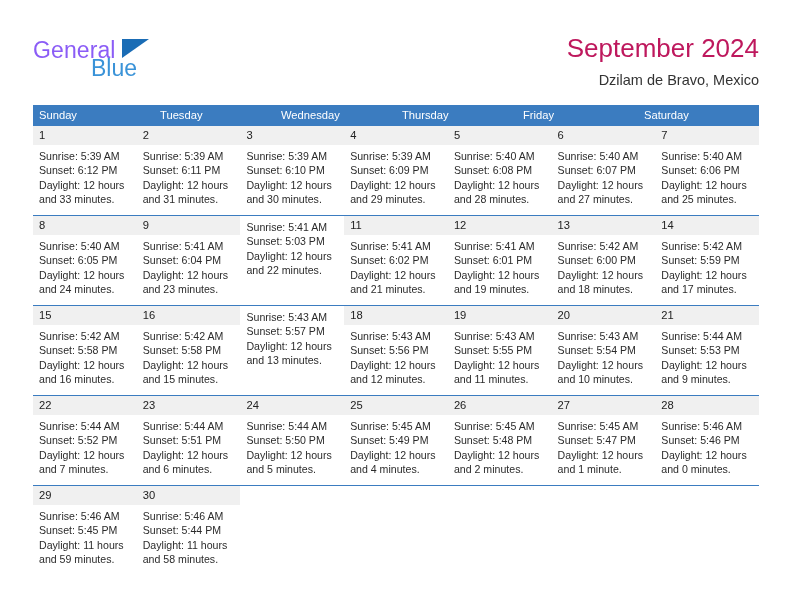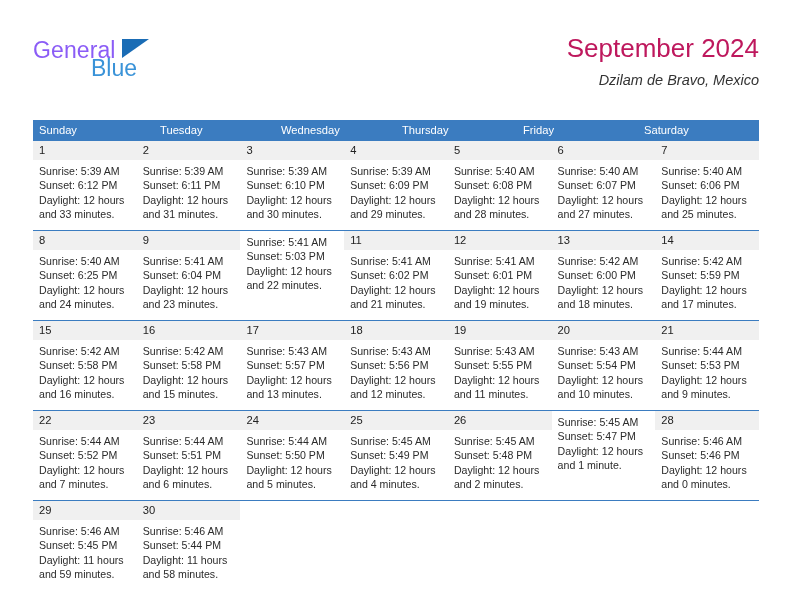--- a/index.html
+++ b/index.html
@@ -79,28 +79,27 @@
     line-height: 32px;
     white-space: nowrap;
   }
   .cal-subtitle {
     font-size: 14.5px;
     color: #333333;
     font-weight: 400;
     line-height: 20px;
     margin-top: 6px;
     white-space: nowrap;
-    font-style: italic;
   }
 
   
   .calendar {
     position: absolute;
     left: 33px;
-    top: 120px;
+    top: 105px;
     width: 726px;
   }
 
   .weekday-row {
     display: flex;
     width: 100%;
     background: #3b7cc0;
     height: 20px;
   }
   .weekday {
@@ -262,21 +261,21 @@
       </div>
     </div>
 
     <div class="week-row">
       <div class="day-cell filled">
         <div class="daynum-band">
             <span class="daynum">8</span>
           </div>
         <div class="day-body">
           <div class="day-line">Sunrise: 5:40 AM</div>
-          <div class="day-line">Sunset: 6:25 PM</div>
+          <div class="day-line">Sunset: 6:05 PM</div>
           <div class="day-line">Daylight: 12 hours</div>
           <div class="day-line">and 24 minutes.</div>
         </div>
       </div>
       <div class="day-cell filled">
         <div class="daynum-band">
             <span class="daynum">9</span>
           </div>
         <div class="day-body">
           <div class="day-line">Sunrise: 5:41 AM</div>
@@ -356,23 +355,20 @@
             <span class="daynum">16</span>
           </div>
         <div class="day-body">
           <div class="day-line">Sunrise: 5:42 AM</div>
           <div class="day-line">Sunset: 5:58 PM</div>
           <div class="day-line">Daylight: 12 hours</div>
           <div class="day-line">and 15 minutes.</div>
         </div>
       </div>
       <div class="day-cell filled">
-        <div class="daynum-band">
-            <span class="daynum">17</span>
-          </div>
         <div class="day-body">
           <div class="day-line">Sunrise: 5:43 AM</div>
           <div class="day-line">Sunset: 5:57 PM</div>
           <div class="day-line">Daylight: 12 hours</div>
           <div class="day-line">and 13 minutes.</div>
         </div>
       </div>
       <div class="day-cell filled">
         <div class="daynum-band">
             <span class="daynum">18</span>
@@ -469,20 +465,23 @@
             <span class="daynum">26</span>
           </div>
         <div class="day-body">
           <div class="day-line">Sunrise: 5:45 AM</div>
           <div class="day-line">Sunset: 5:48 PM</div>
           <div class="day-line">Daylight: 12 hours</div>
           <div class="day-line">and 2 minutes.</div>
         </div>
       </div>
       <div class="day-cell filled">
+        <div class="daynum-band">
+            <span class="daynum">27</span>
+          </div>
         <div class="day-body">
           <div class="day-line">Sunrise: 5:45 AM</div>
           <div class="day-line">Sunset: 5:47 PM</div>
           <div class="day-line">Daylight: 12 hours</div>
           <div class="day-line">and 1 minute.</div>
         </div>
       </div>
       <div class="day-cell filled">
         <div class="daynum-band">
             <span class="daynum">28</span>

